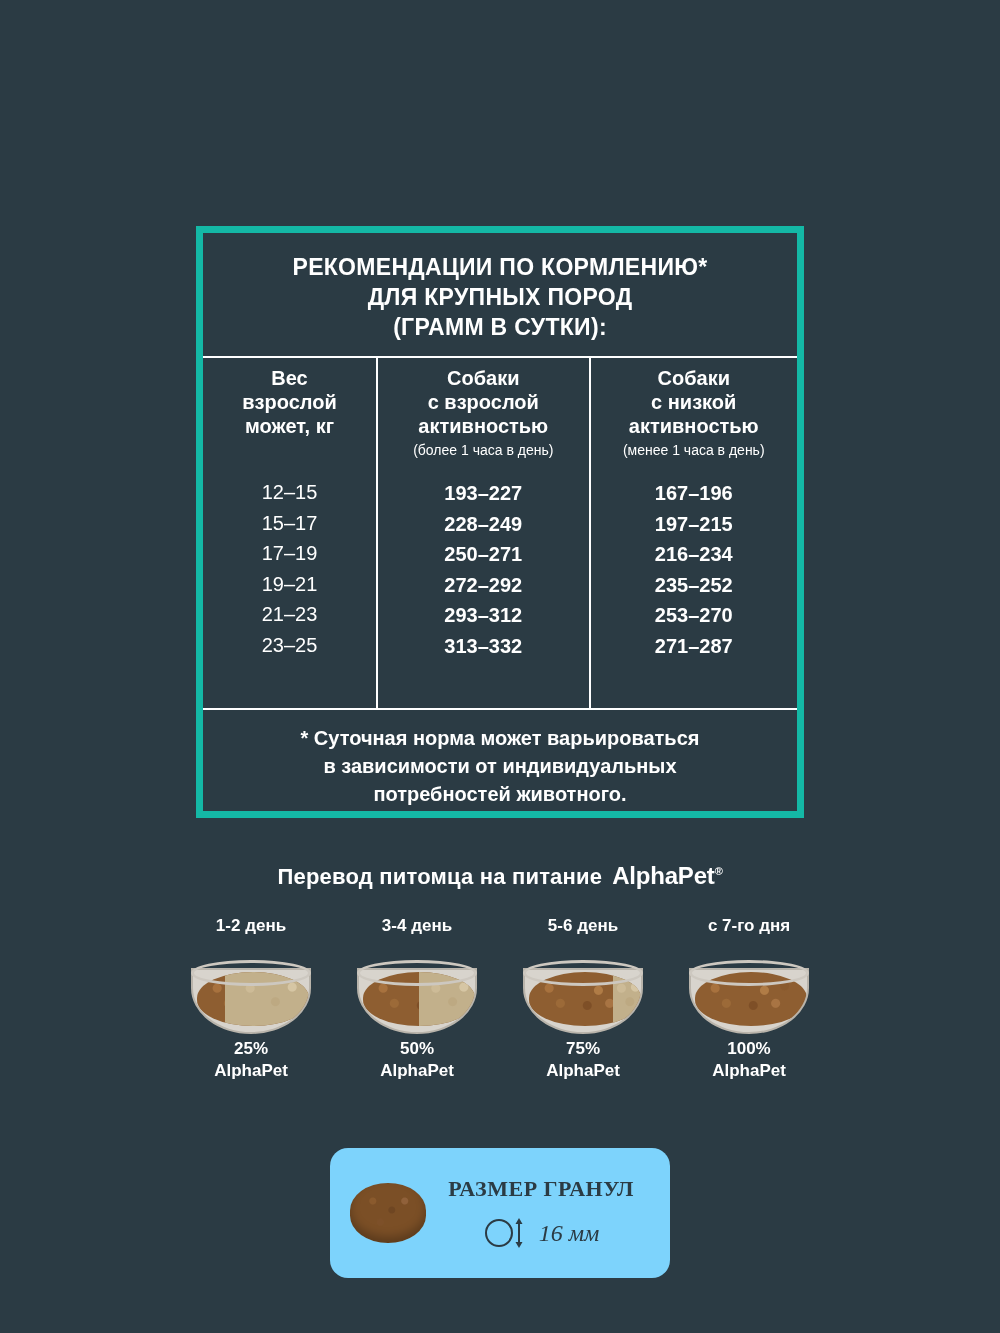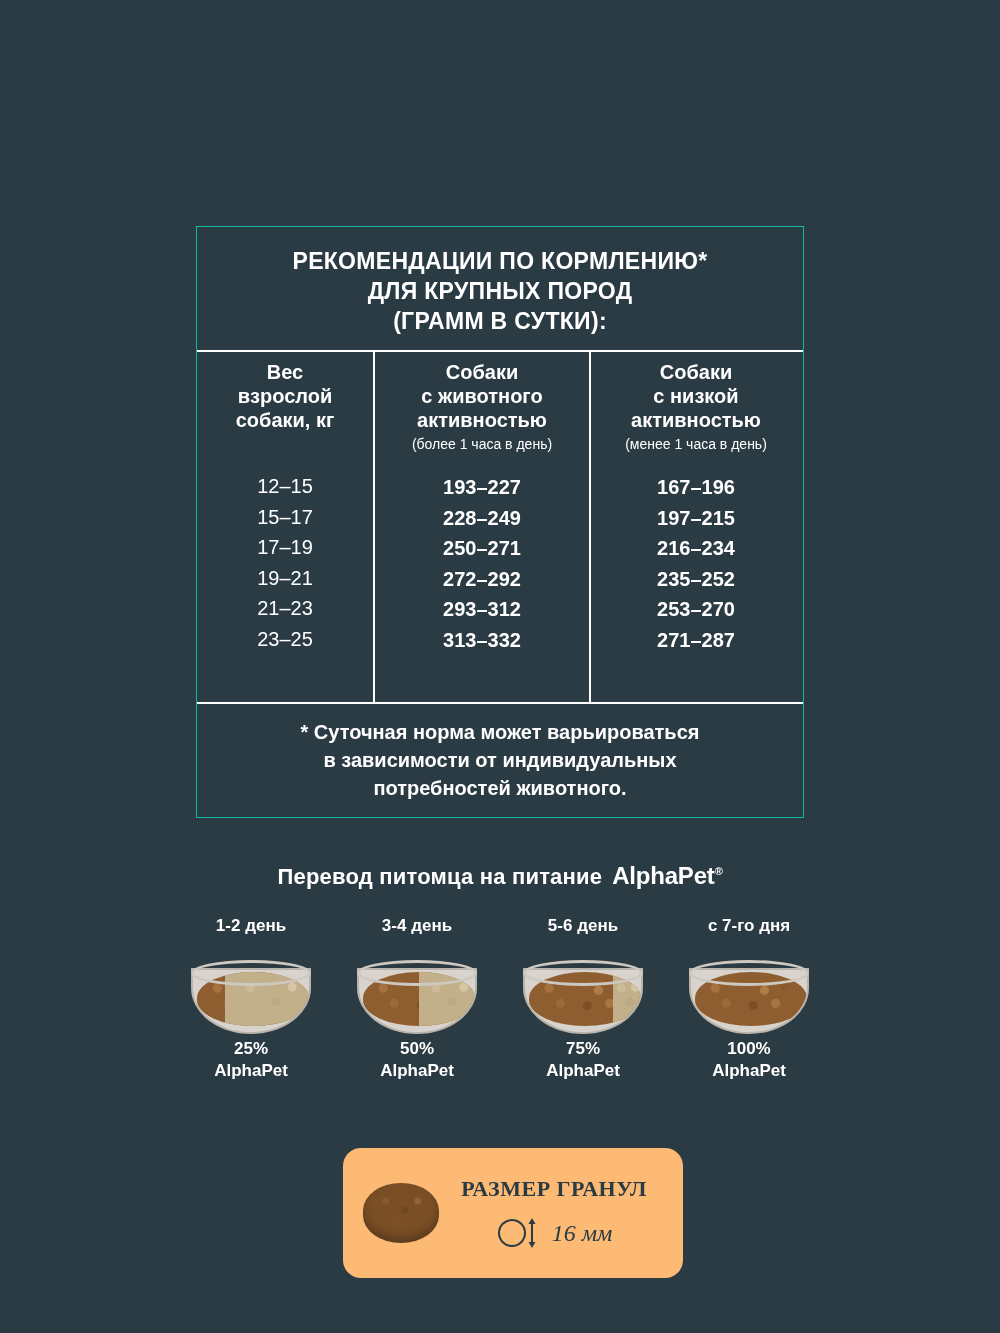--- a/index.html
+++ b/index.html
@@ -16,21 +16,21 @@
     position: relative;
   }
 
   
   .table-card {
     position: absolute;
     left: 196px;
     top: 226px;
     width: 608px;
     height: 592px;
-    border: 1px solid #14b8a6;
+    border: 7px solid #14b8a6;
     box-sizing: border-box;
   }
   .table-title {
     text-align: center;
     font-weight: bold;
     font-size: 23px;
     line-height: 30px;
     letter-spacing: 0.3px;
     padding: 19px 10px 14px 10px;
     box-sizing: border-box;
@@ -195,27 +195,26 @@
   }
   .pct span { display: block; }
 
   
   .kibble-panel {
     position: absolute;
     left: 330px;
     top: 1148px;
     width: 340px;
     height: 130px;
-    background: #fdba74;
+    background: #7dd3fc;
     border-radius: 18px;
     display: flex;
     align-items: center;
     box-sizing: border-box;
     padding: 0 20px;
-    margin-left: 13px;
   }
   .kibble-img {
     width: 76px;
     height: 60px;
     border-radius: 50% / 46%;
     background:
       radial-gradient(circle at 30% 30%, #8a5a2d 0 3px, transparent 4px),
       radial-gradient(circle at 55% 45%, #6f4622 0 3px, transparent 4px),
       radial-gradient(circle at 72% 30%, #90613a 0 3px, transparent 4px),
       radial-gradient(circle at 40% 65%, #7d5029 0 3px, transparent 4px),
@@ -266,36 +265,36 @@
   </div>
 
   <div class="divider-h"></div>
 
   <div class="table-body">
 
     <div class="col col-1">
       <div class="col-head">
         <span>Вес</span><br>
         <span>взрослой</span><br>
-        <span>собаки, кг</span>
+        <span>может, кг</span>
       </div>
       <div class="col-rows">
         <div>12–15</div>
         <div>15–17</div>
         <div>17–19</div>
         <div>19–21</div>
         <div>21–23</div>
         <div>23–25</div>
       </div>
     </div>
 
     <div class="col col-2">
       <div class="col-head">
         <span>Собаки</span><br>
-        <span>с животного</span><br>
+        <span>с взрослой</span><br>
         <span>активностью</span>
         <span class="sub">(более 1 часа в день)</span>
       </div>
       <div class="col-rows">
         <div>193–227</div>
         <div>228–249</div>
         <div>250–271</div>
         <div>272–292</div>
         <div>293–312</div>
         <div>313–332</div>

